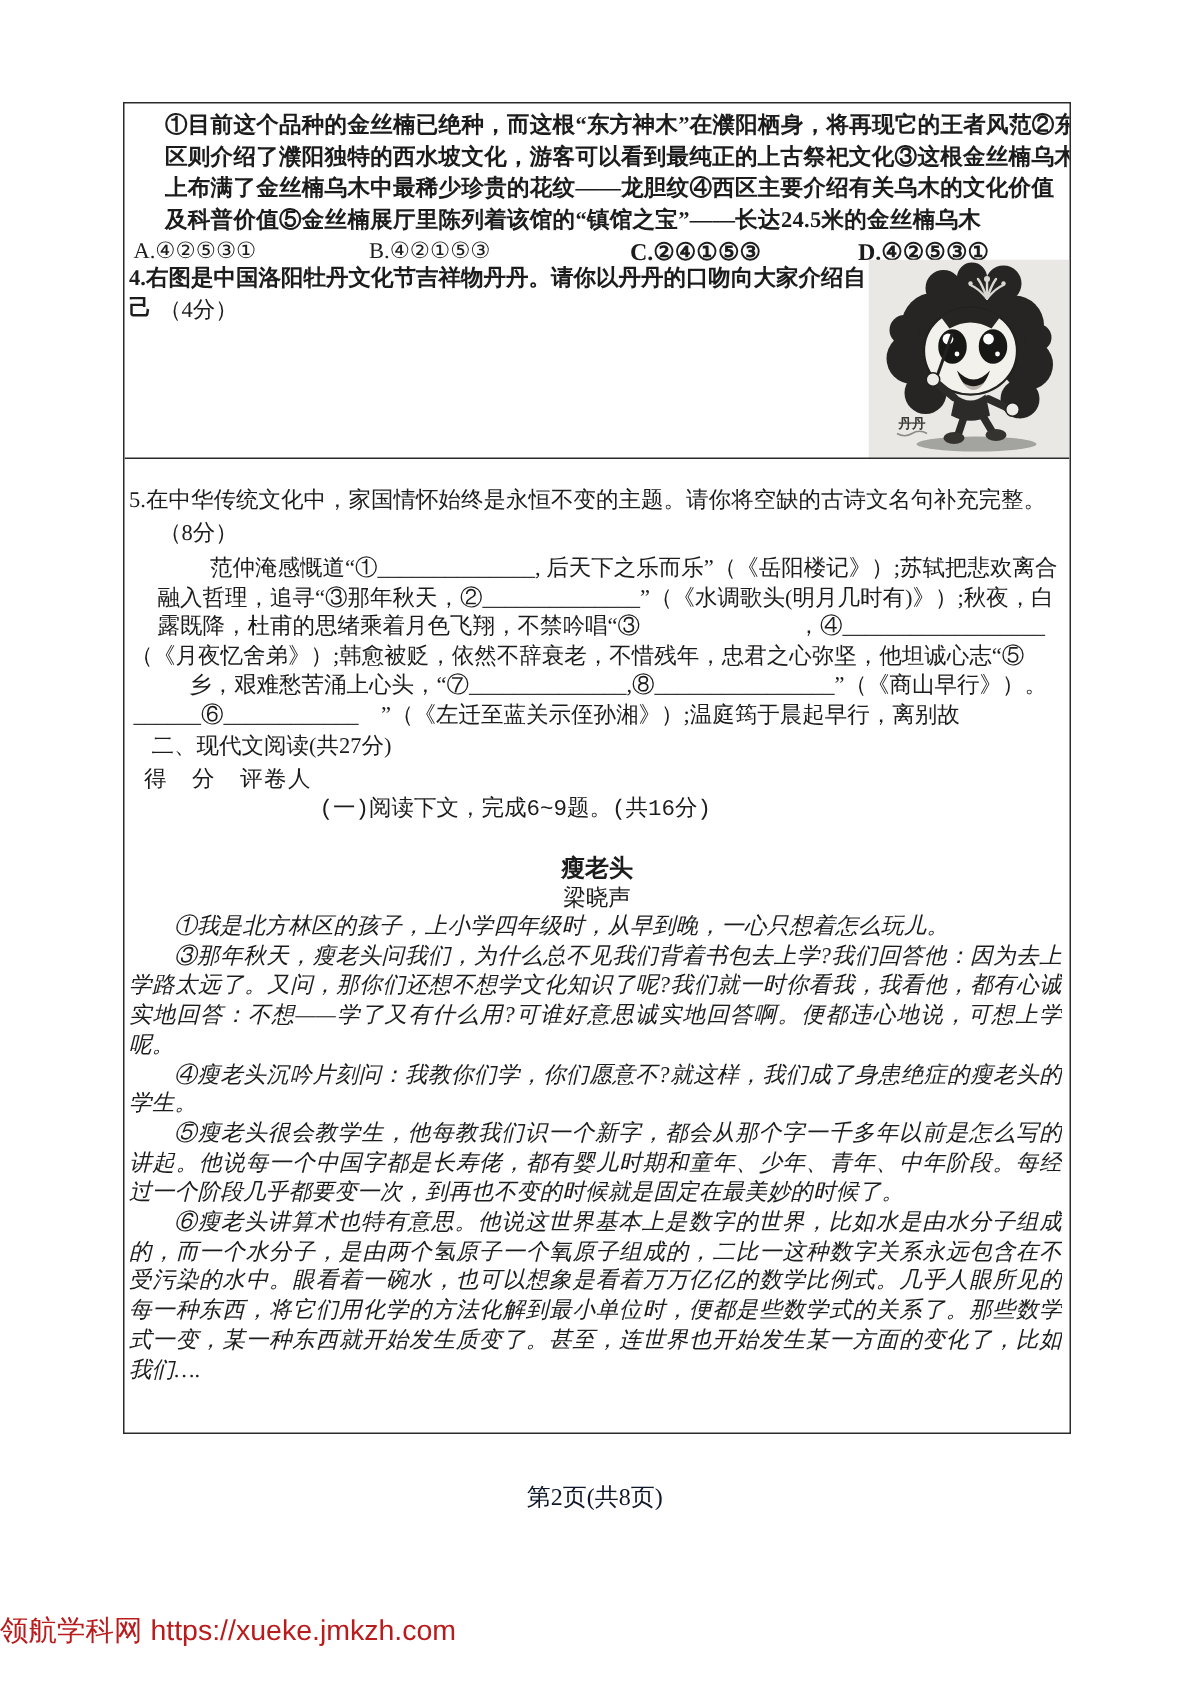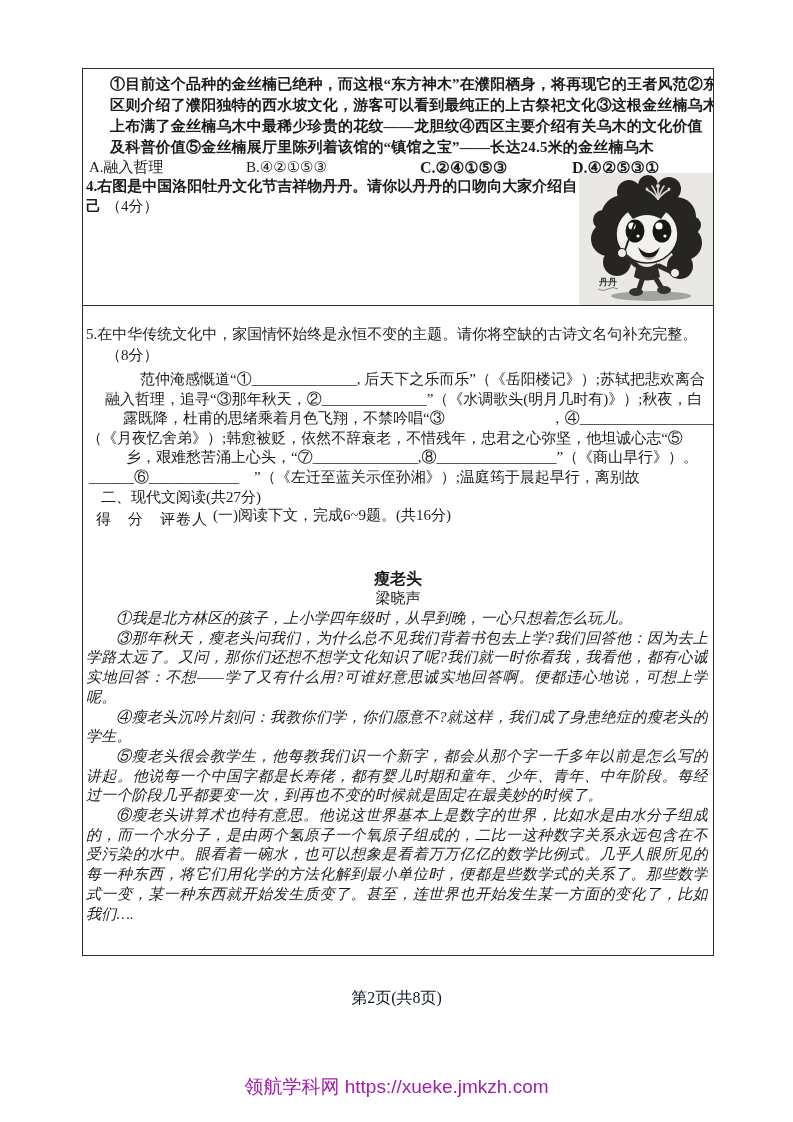--- a/index.html
+++ b/index.html
@@ -31,53 +31,53 @@
   .mascot{position:absolute;top:104px;left:496px;width:134px;height:133px;border-radius:19px;}
   
   .divider{position:absolute;top:236px;left:0;right:0;border-top:1.5px solid #2b2b2b;}
   
   .q5-text{position:absolute;top:255px;left:3px;right:4px;line-height:20px;}
   .q5-score{position:absolute;top:277px;left:23px;}
   .q5-lines{position:absolute;top:301px;left:0;right:4px;}
   .q5-line{line-height:19.5px;white-space:nowrap;}
   .q5-line:nth-child(1){margin-left:57px;}
   .q5-line:nth-child(2){margin-left:22px;}
-  .q5-line:nth-child(3){margin-left:40px;}
+  .q5-line:nth-child(3){margin-left:22px;}
   .q5-line:nth-child(4){margin-left:4px;}
   .q5-line:nth-child(5){margin-left:43px;}
   .q5-line:nth-child(6){margin-left:6px;}
   
   .section-heading{position:absolute;top:419px;left:18px;}
   .score-box-label{position:absolute;top:441px;left:13px;letter-spacing:1px;}
-  .reading-instruction{position:absolute;top:437px;left:130px;}
+  .reading-instruction{position:absolute;top:460px;left:130px;font-family:Liberation Mono, monospace;}
   
   .essay-title{position:absolute;top:500px;left:0;right:0;text-align:center;font-weight:bold;font-size:16px;}
   .essay-author{position:absolute;top:520px;left:0;right:0;text-align:center;}
   .essay-body{position:absolute;top:540px;left:3px;right:5px;bottom:2px;overflow:hidden;}
   .para{text-indent:2em;text-align:justify;line-height:19.7px;letter-spacing:.2px;font-style:italic;}
   .ul{text-decoration:underline;text-underline-offset:3px;}
   
   .page-footer{position:absolute;top:988px;left:0;width:793px;text-align:center;font-size:16px;color:#0f172a;}
-  .watermark{position:absolute;top:1074px;left:0;width:793px;text-align:center;font-size:19px;color:#a21caf;
+  .watermark{position:absolute;top:1074px;left:0;width:793px;font-size:19px;color:#b91c1c;
     font-family:"Liberation Sans","DejaVu Sans",sans-serif;}
 </style>
 </head>
 <body>
 
 <div class="sheet">
 
   <div class="q3-stem" id="q3-stem">
       <div class="stem-line">①目前这个品种的金丝楠已绝种，而这根“东方神木”在濮阳栖身，将再现它的王者风范②东</div>
       <div class="stem-line">区则介绍了濮阳独特的西水坡文化，游客可以看到最纯正的上古祭祀文化③这根金丝楠乌木</div>
       <div class="stem-line">上布满了金丝楠乌木中最稀少珍贵的花纹——龙胆纹④西区主要介绍有关乌木的文化价值</div>
       <div class="stem-line">及科普价值⑤金丝楠展厅里陈列着该馆的“镇馆之宝”——长达24.5米的金丝楠乌木</div>
     </div>
 
   <div class="options-row" id="options-row">
-      <span class="opt">A.融入哲理</span>
+      <span class="opt">A.④②⑤③①</span>
       <span class="opt">B.④②①⑤③</span>
       <span class="opt bold">C.②④①⑤③</span>
       <span class="opt bold">D.④②⑤③①</span>
     </div>
 
   <div class="q4-text">4.右图是中国洛阳牡丹文化节吉祥物丹丹。请你以丹丹的口吻向大家介绍自己</div>
   <div class="q4-score">（4分）</div>
 
   <div class="mascot">
     <svg width="134" height="133" viewBox="0 0 134 133" xmlns="http://www.w3.org/2000/svg">

